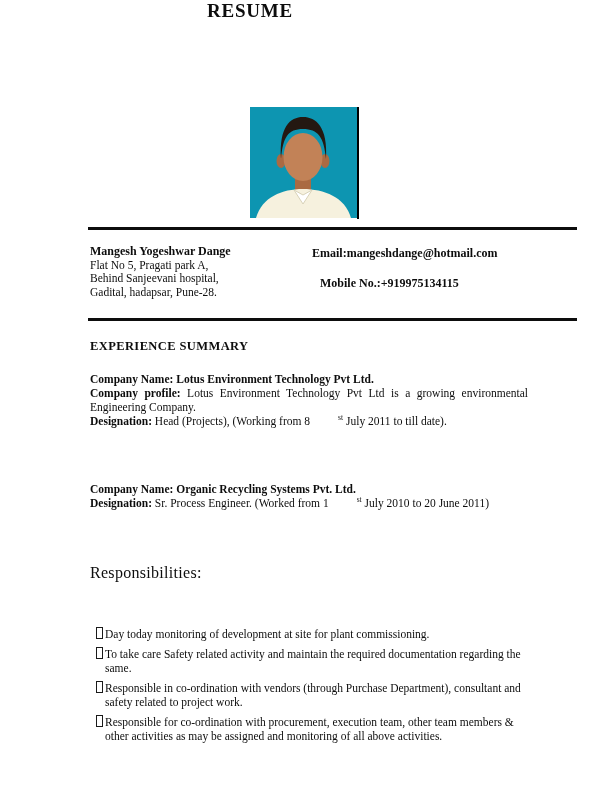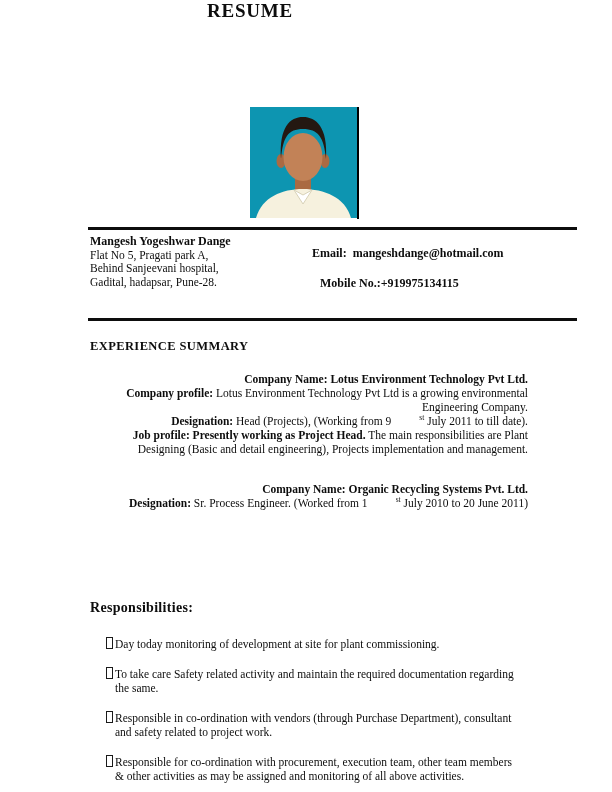--- a/index.html
+++ b/index.html
@@ -22,41 +22,41 @@
 
   .photo { left: 250px; top: 107px; width: 107px; height: 111px; }
   .photo svg { display: block; }
 
   .vline { left: 357px; top: 107px; width: 2px; height: 112px; background: #000; }
 
   .rule { left: 88px; width: 489px; height: 3px; background: #0d0d0d; }
   .rule-1 { top: 227px; }
   .rule-2 { top: 318px; }
 
-  .contact-left { left: 90px; top: 235px; font-size: 11.5px; line-height: 13.5px; }
+  .contact-left { left: 90px; top: 245px; font-size: 11.5px; line-height: 13.5px; }
   .contact-name { font-size: 12px; font-weight: bold; }
   .contact-email { left: 312px; top: 246px; font-size: 12px; font-weight: bold; }
-  .contact-email .val { margin-left: 6px; }
+  .contact-email .val { }
   .contact-mobile { left: 320px; top: 276px; font-size: 12px; font-weight: bold; text-align: center; }
 
   .body-text { font-size: 11.5px; line-height: 14px; }
   .exp-heading {
     left: 90px; top: 339px;
     font-size: 12.5px; font-weight: bold; letter-spacing: 0.4px;
   }
   .company { left: 90px; width: 438px; }
   .company-1 { top: 372px; }
   .company-2 { top: 482px; }
-  .company p, .company div { margin: 0; text-align: right; }
+  .company p, .company div { margin: 0; }
   .just { text-align: justify; }
 
-  .resp-heading { left: 90px; top: 600px; font-size: 14px; font-weight: bold; letter-spacing: 0.3px; }
+  .resp-heading { left: 90px; top: 564px; font-size: 16px; font-weight: normal; letter-spacing: 0.3px; }
 
   .bullets { left: 90px; top: 621px; width: 446px; }
-  .bullet { padding-left: 9px; text-indent: -9px; margin: 16px; }
+  .bullet { padding-left: 9px; text-indent: -9px; margin: 6px; }
   .tofu {
     display: inline-block;
     width: 5px; height: 10px;
     border: 1px solid #1a1a1a;
     margin-right: 2px;
     vertical-align: -1px;
     text-indent: 0;
   }
   sup { font-size: 7.5px; line-height: 0; margin-left: 28px; }
 </style>
@@ -101,26 +101,22 @@
 <div class="abs company company-1 body-text">
   <div>
     <b>Company Name: Lotus Environment Technology Pvt Ltd.</b>
   </div>
   <p class="just">
     <b>Company profile:</b>
     <span>Lotus Environment Technology Pvt Ltd is a growing environmental Engineering Company.</span>
   </p>
   <div>
     <b>Designation:</b>
-    <span>Head (Projects), (Working from 9</span><sup>st</sup><span> July 2011 to till date).</span>
+    <span>Head (Projects), (Working from 8</span><sup>st</sup><span> July 2011 to till date).</span>
   </div>
-  <p class="just">
-    <b>Job profile: Presently working as Project Head.</b>
-    <span>The main responsibilities are Plant Designing (Basic and detail engineering), Projects implementation and management.</span>
-  </p>
 </div>
 
 <div class="abs company company-2 body-text">
   <div>
     <b>Company Name: Organic Recycling Systems Pvt. Ltd.</b>
   </div>
   <div>
     <b>Designation:</b>
     <span>Sr. Process Engineer. (Worked from 1</span><sup>st</sup><span> July 2010 to 20 June 2011)</span>
   </div>

